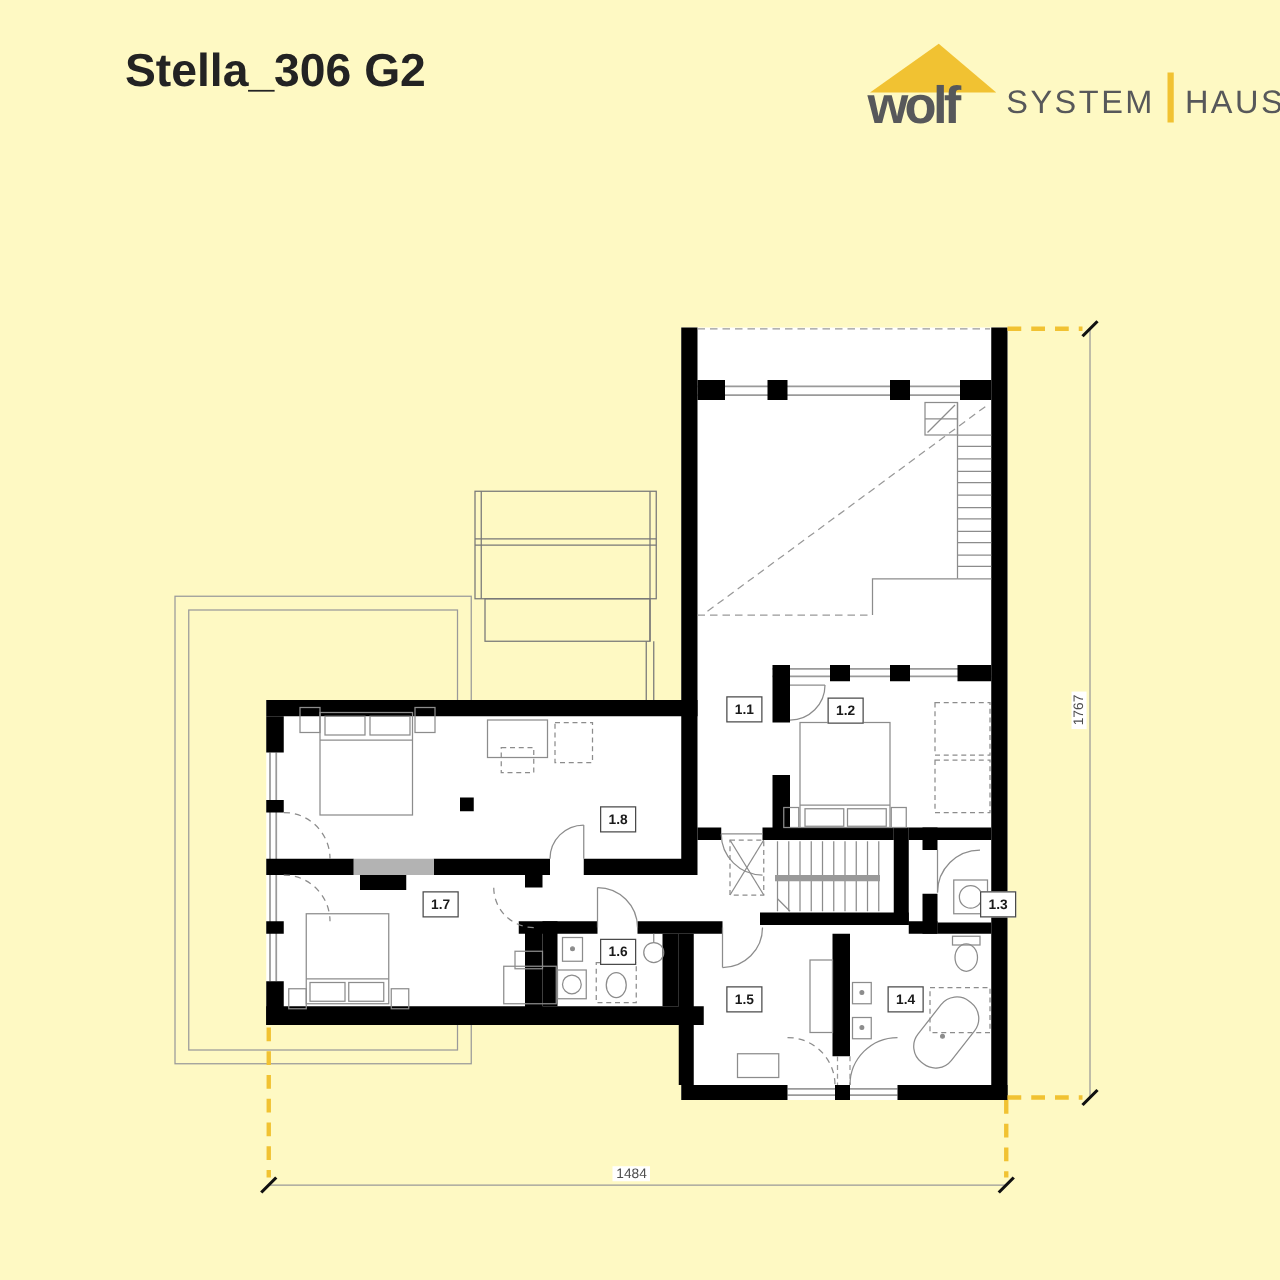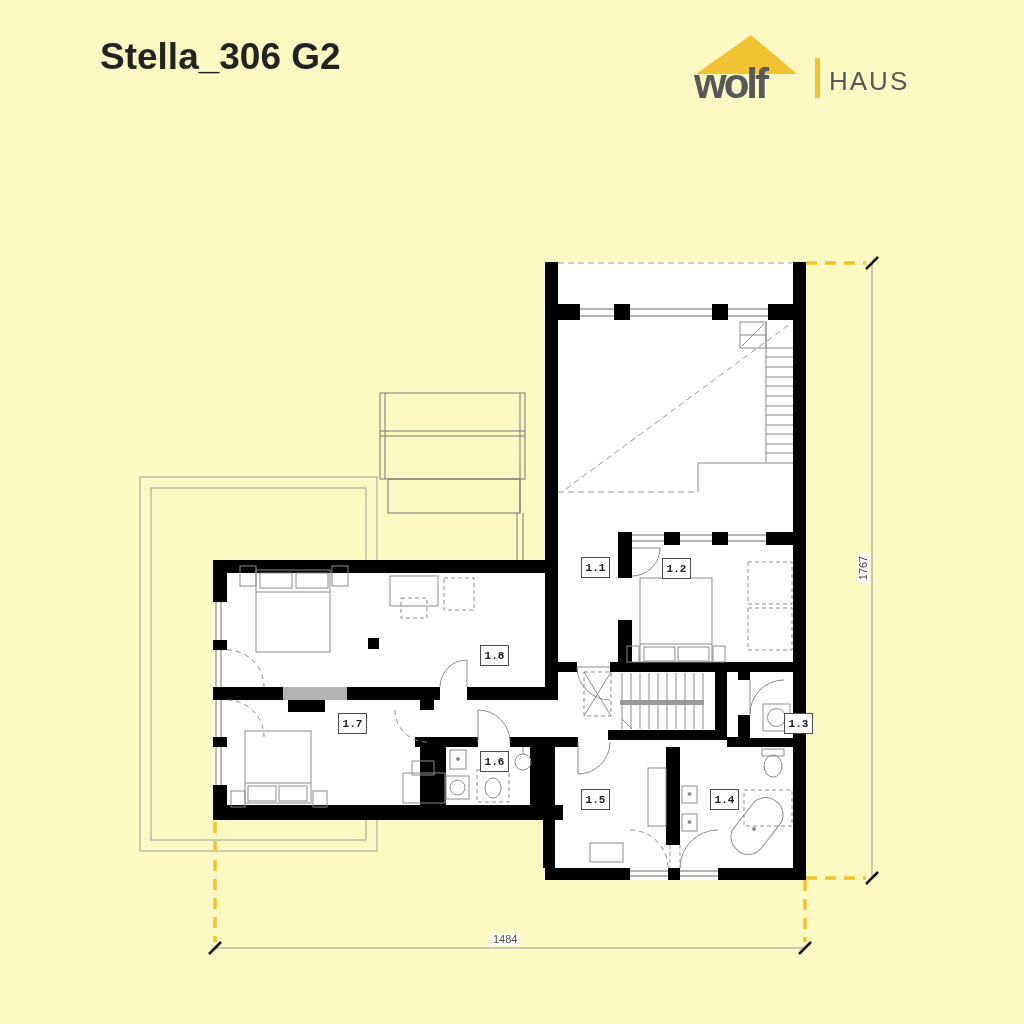--- a/index.html
+++ b/index.html
@@ -7,36 +7,37 @@
         font-family:"Liberation Sans",sans-serif;}
   .title{position:absolute;left:100px;top:36px;font-size:37px;font-weight:800;
          color:#232323;letter-spacing:0px;}
   .subtitle{position:absolute;left:102px;top:104px;font-size:30px;font-weight:400;color:#383838;}
   .logo{position:absolute;left:693px;top:30px;display:flex;align-items:flex-end;}
   .logo .word-svg{display:block;}
   .logo .sys{font-size:26px;color:#57585a;letter-spacing:2px;padding-bottom:5px;font-weight:400;}
   .logo .bar{width:5px;height:40px;background:#f1c232;margin:0 9px 4px 10px;}
   .plan-svg{position:absolute;left:0;top:0;}
   .room-label{position:absolute;width:27px;height:19px;border:1.2px solid #4a4a4a;background:#fff;
-      font-size:11px;font-weight:700;color:#1a1a1a;display:flex;align-items:center;justify-content:center;font-family:Liberation Mono, monospace;}
+      font-size:11px;font-weight:700;color:#1a1a1a;display:flex;align-items:center;justify-content:center;}
   .dim-label{position:absolute;font-size:11px;color:#4d4d4d;background:#fff;padding:0 3px;}
   .dim-label.vert{transform:rotate(-90deg);transform-origin:center;}
 </style>
 </head>
 <body>
 
 <div class="page">
 
   <div class="title">Stella_306 G2</div>
 
   <div class="logo">
     <svg class="word-svg" width="112" height="72" viewBox="0 0 112 72">
       <polygon points="3,44 58,5 104,44" fill="#f1c232"></polygon>
       <text x="1" y="68" font-family="Liberation Sans, sans-serif" font-size="42" font-weight="800" letter-spacing="-3" fill="#57585a">wolf</text>
     </svg>
+    <span class="sys">SYSTEM</span>
     <span class="bar"></span>
     <span class="sys">HAUS</span>
   </div>
 
   <svg class="plan-svg" width="1024" height="1024" viewBox="0 0 1024 1024">
 
     <g stroke="#9a9a9a" stroke-width="1" fill="none">
       <rect x="140" y="477" width="237" height="374"></rect>
       <rect x="151" y="488" width="215" height="352"></rect>
     </g>

